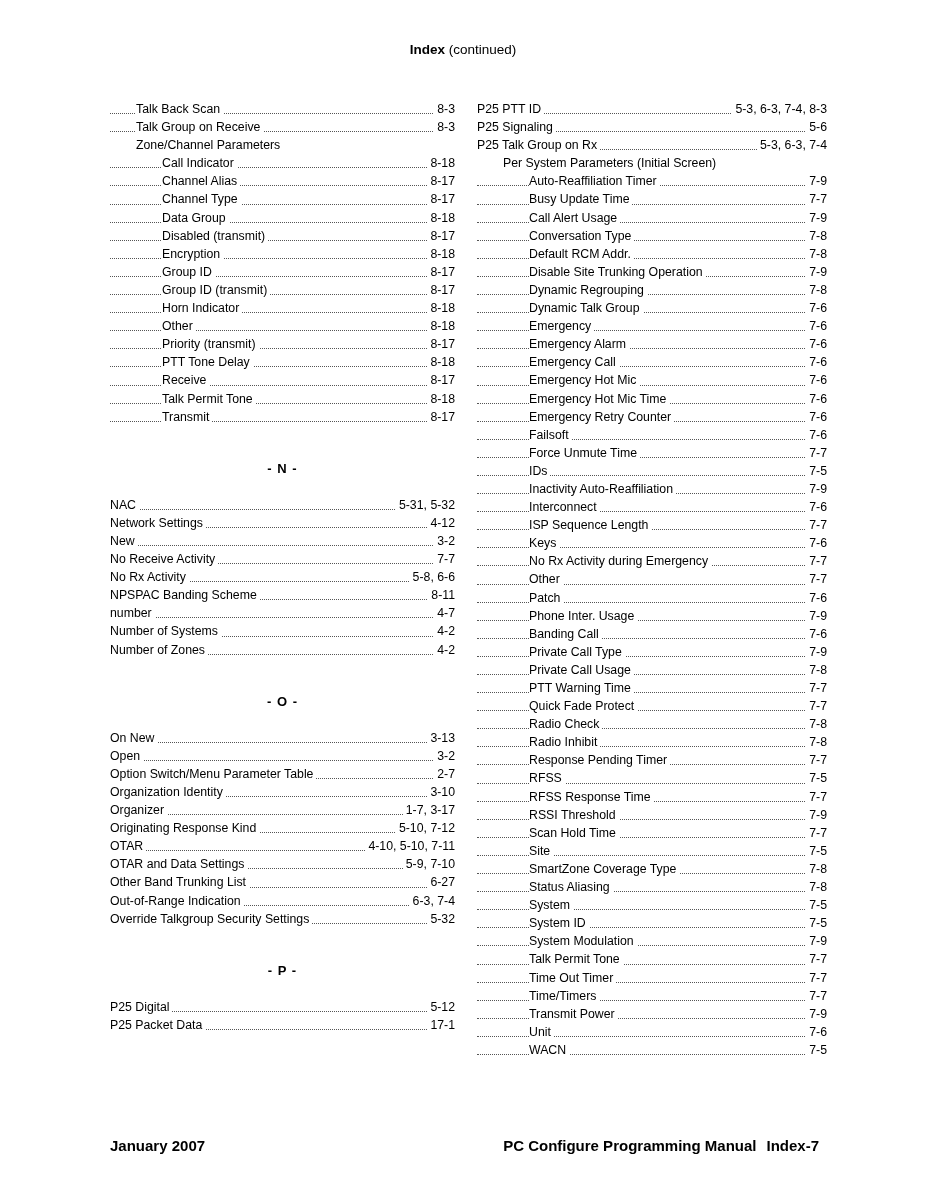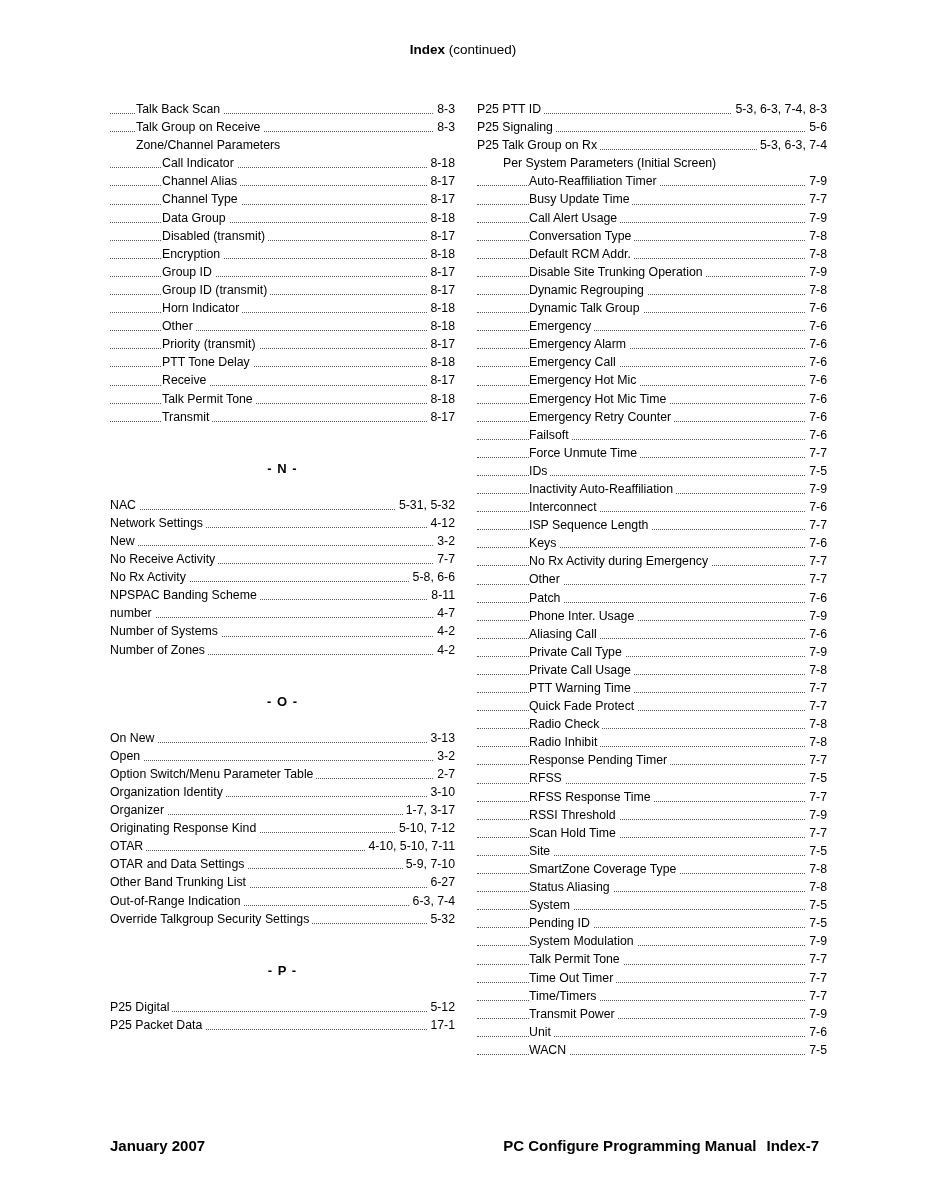--- a/index.html
+++ b/index.html
@@ -199,37 +199,37 @@
         <div class="entry ind2"><span class="leader"></span><span class="txt">Force Unmute Time</span><span class="pg">7-7</span></div>
         <div class="entry ind2"><span class="leader"></span><span class="txt">IDs</span><span class="pg">7-5</span></div>
         <div class="entry ind2"><span class="leader"></span><span class="txt">Inactivity Auto-Reaffiliation</span><span class="pg">7-9</span></div>
         <div class="entry ind2"><span class="leader"></span><span class="txt">Interconnect</span><span class="pg">7-6</span></div>
         <div class="entry ind2"><span class="leader"></span><span class="txt">ISP Sequence Length</span><span class="pg">7-7</span></div>
         <div class="entry ind2"><span class="leader"></span><span class="txt">Keys</span><span class="pg">7-6</span></div>
         <div class="entry ind2"><span class="leader"></span><span class="txt">No Rx Activity during Emergency</span><span class="pg">7-7</span></div>
         <div class="entry ind2"><span class="leader"></span><span class="txt">Other</span><span class="pg">7-7</span></div>
         <div class="entry ind2"><span class="leader"></span><span class="txt">Patch</span><span class="pg">7-6</span></div>
         <div class="entry ind2"><span class="leader"></span><span class="txt">Phone Inter. Usage</span><span class="pg">7-9</span></div>
-        <div class="entry ind2"><span class="leader"></span><span class="txt">Aliasing Call</span><span class="pg">7-6</span></div>
+        <div class="entry ind2"><span class="leader"></span><span class="txt">Banding Call</span><span class="pg">7-6</span></div>
         <div class="entry ind2"><span class="leader"></span><span class="txt">Private Call Type</span><span class="pg">7-9</span></div>
         <div class="entry ind2"><span class="leader"></span><span class="txt">Private Call Usage</span><span class="pg">7-8</span></div>
         <div class="entry ind2"><span class="leader"></span><span class="txt">PTT Warning Time</span><span class="pg">7-7</span></div>
         <div class="entry ind2"><span class="leader"></span><span class="txt">Quick Fade Protect</span><span class="pg">7-7</span></div>
         <div class="entry ind2"><span class="leader"></span><span class="txt">Radio Check</span><span class="pg">7-8</span></div>
         <div class="entry ind2"><span class="leader"></span><span class="txt">Radio Inhibit</span><span class="pg">7-8</span></div>
         <div class="entry ind2"><span class="leader"></span><span class="txt">Response Pending Timer</span><span class="pg">7-7</span></div>
         <div class="entry ind2"><span class="leader"></span><span class="txt">RFSS</span><span class="pg">7-5</span></div>
         <div class="entry ind2"><span class="leader"></span><span class="txt">RFSS Response Time</span><span class="pg">7-7</span></div>
         <div class="entry ind2"><span class="leader"></span><span class="txt">RSSI Threshold</span><span class="pg">7-9</span></div>
         <div class="entry ind2"><span class="leader"></span><span class="txt">Scan Hold Time</span><span class="pg">7-7</span></div>
         <div class="entry ind2"><span class="leader"></span><span class="txt">Site</span><span class="pg">7-5</span></div>
         <div class="entry ind2"><span class="leader"></span><span class="txt">SmartZone Coverage Type</span><span class="pg">7-8</span></div>
         <div class="entry ind2"><span class="leader"></span><span class="txt">Status Aliasing</span><span class="pg">7-8</span></div>
         <div class="entry ind2"><span class="leader"></span><span class="txt">System</span><span class="pg">7-5</span></div>
-        <div class="entry ind2"><span class="leader"></span><span class="txt">Pending ID</span><span class="pg">7-5</span></div>
+        <div class="entry ind2"><span class="leader"></span><span class="txt">System ID</span><span class="pg">7-5</span></div>
         <div class="entry ind2"><span class="leader"></span><span class="txt">System Modulation</span><span class="pg">7-9</span></div>
         <div class="entry ind2"><span class="leader"></span><span class="txt">Talk Permit Tone</span><span class="pg">7-7</span></div>
         <div class="entry ind2"><span class="leader"></span><span class="txt">Time Out Timer</span><span class="pg">7-7</span></div>
         <div class="entry ind2"><span class="leader"></span><span class="txt">Time/Timers</span><span class="pg">7-7</span></div>
         <div class="entry ind2"><span class="leader"></span><span class="txt">Transmit Power</span><span class="pg">7-9</span></div>
         <div class="entry ind2"><span class="leader"></span><span class="txt">Unit</span><span class="pg">7-6</span></div>
         <div class="entry ind2"><span class="leader"></span><span class="txt">WACN</span><span class="pg">7-5</span></div>
       </div>
   </div>
 

